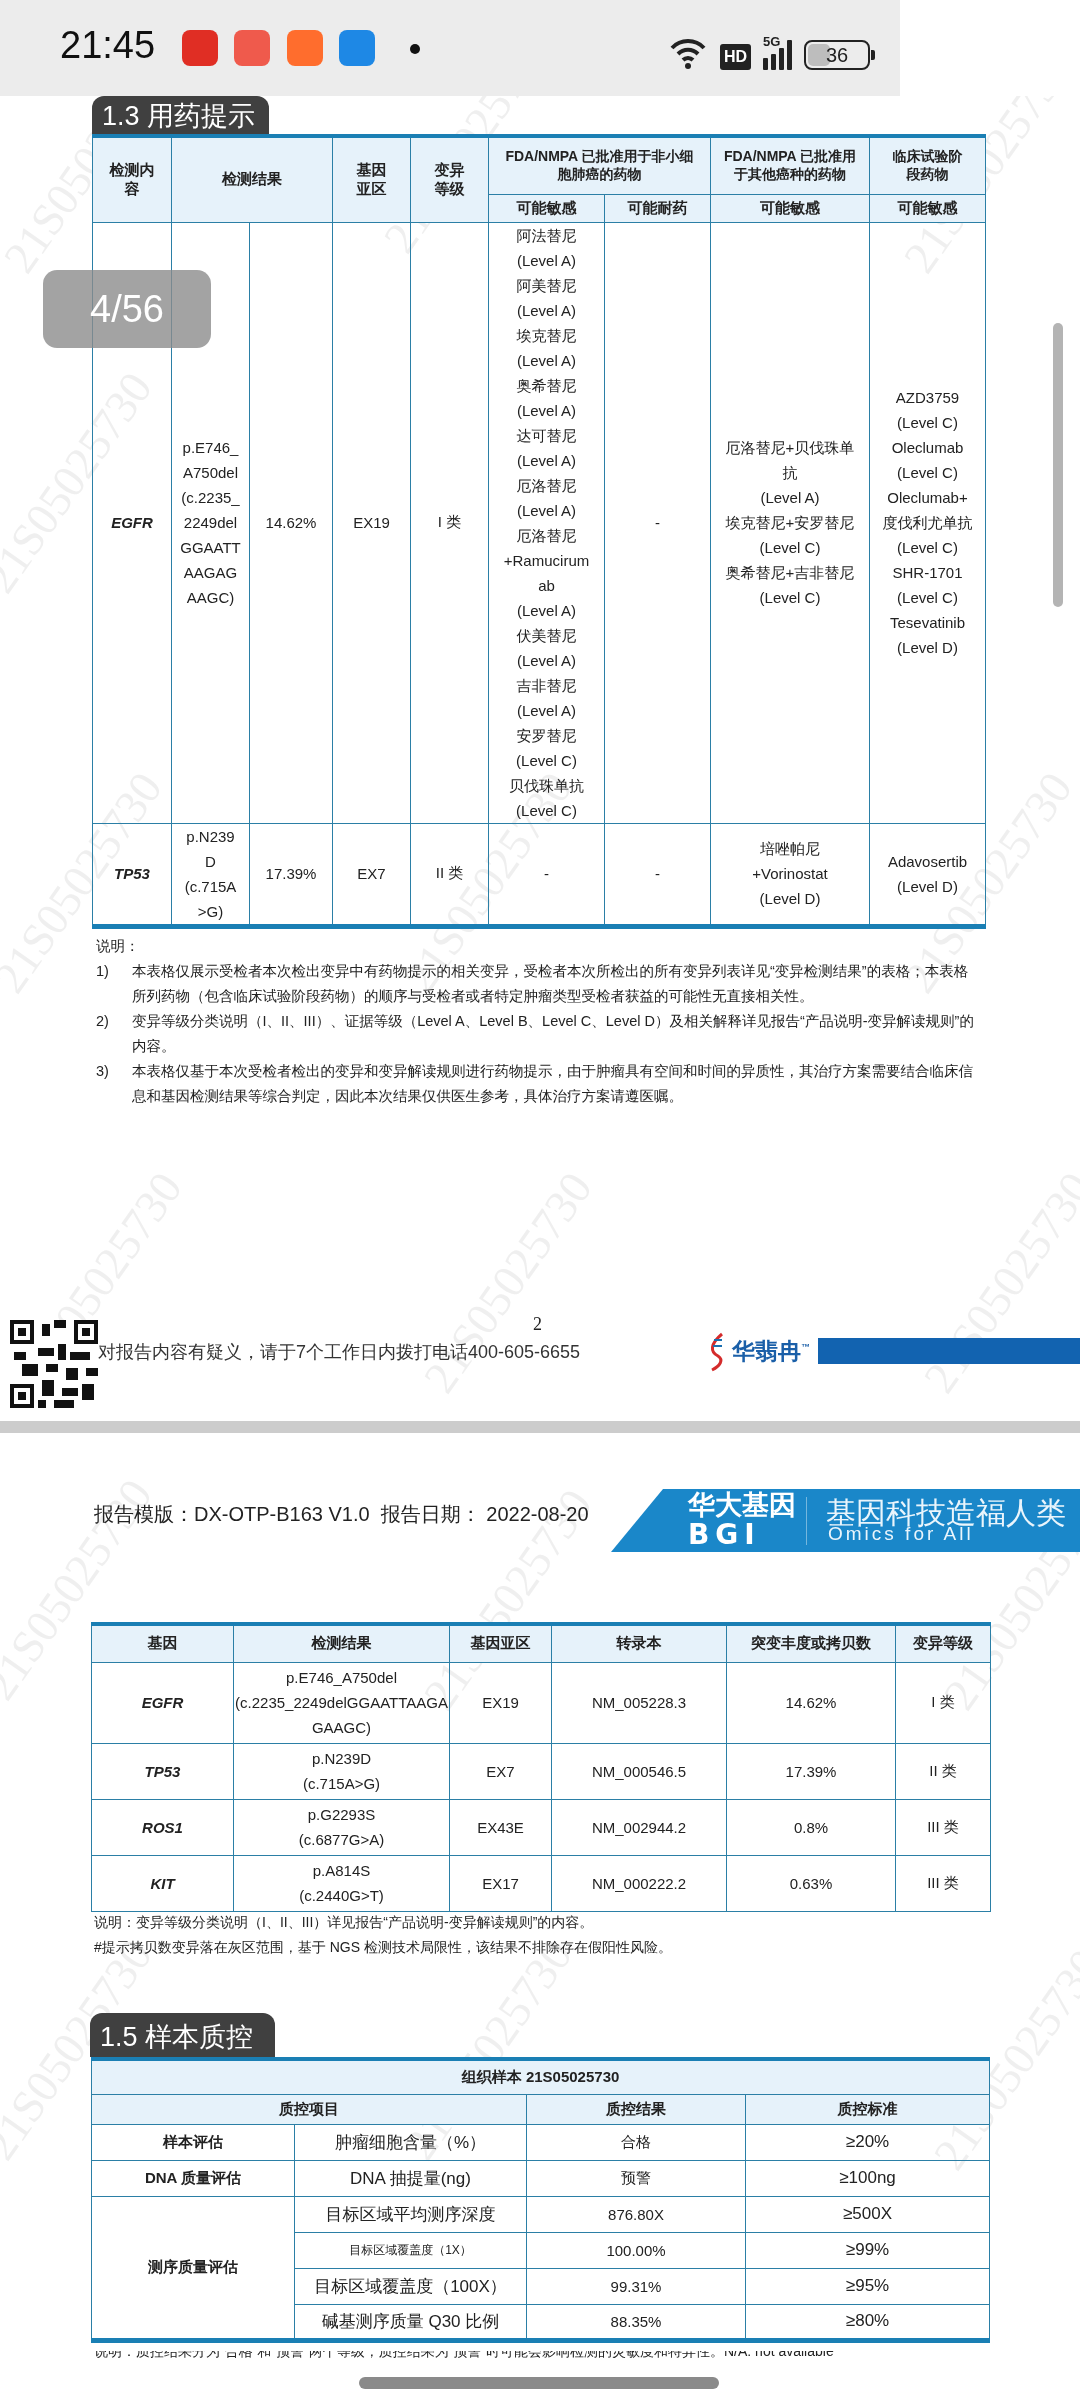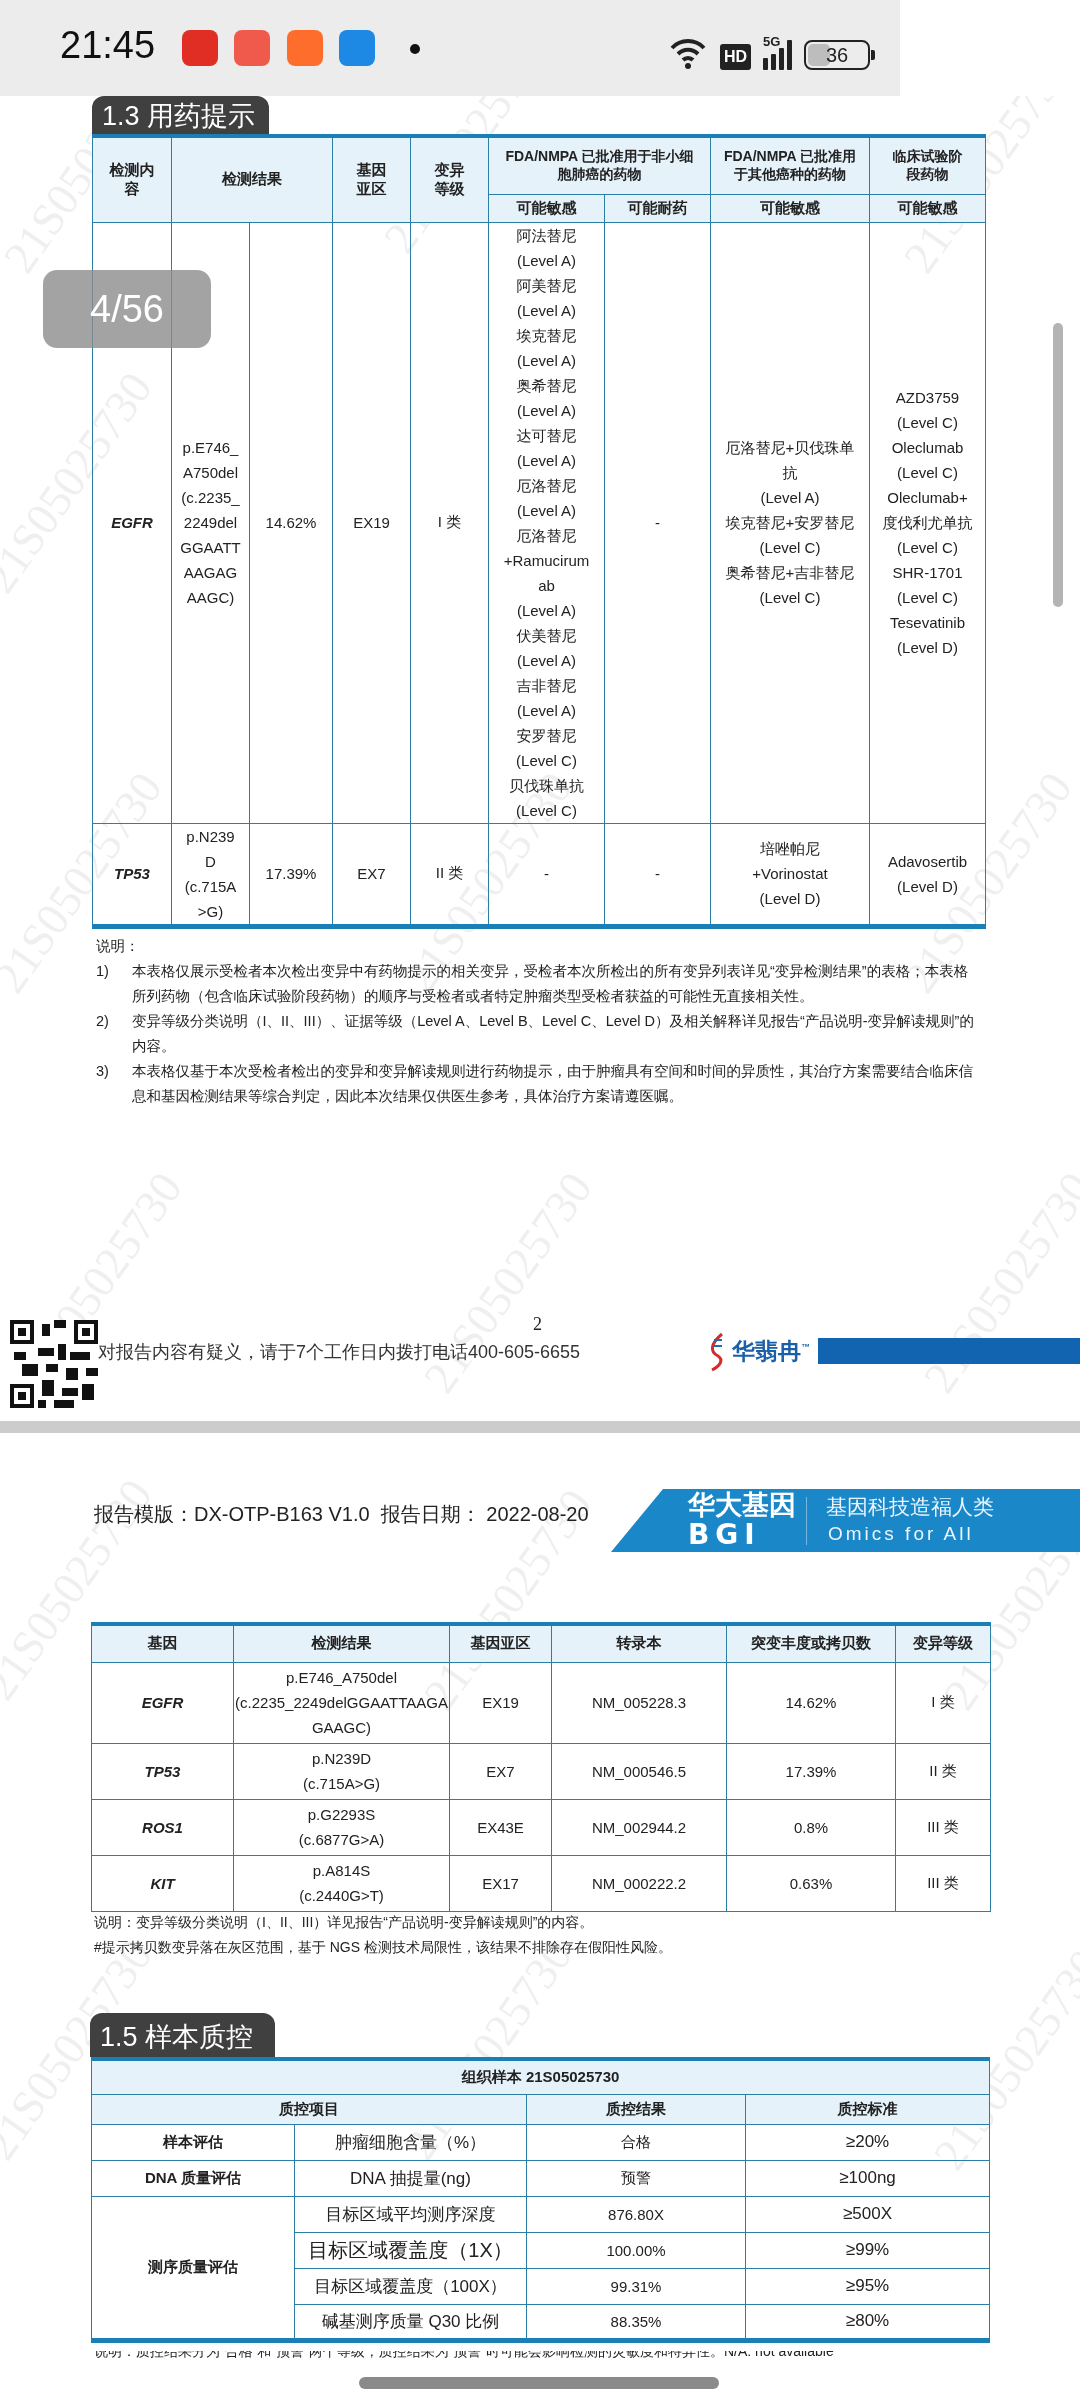--- a/index.html
+++ b/index.html
@@ -266,21 +266,21 @@
   <div class="watermark" style="left:360px;top:590px;">21S05025730</div>
   <div class="watermark" style="left:890px;top:600px;">21S05025730</div>
 
   <div style="position:absolute;left:94px;top:68px;font-size:20px;color:#222;font-family:'Liberation Sans',sans-serif;">
     <span>报告模版：DX-OTP-B163 V1.0</span>&nbsp;&nbsp;<span>报告日期：</span>&nbsp;<span>2022-08-20</span>
   </div>
   <div style="position:absolute;left:611px;top:56px;width:469px;height:63px;background:#1a87c9;clip-path:polygon(52px 0,100% 0,100% 100%,0 100%);"></div>
   <div style="position:absolute;left:688px;top:58px;color:#fff;font-weight:bold;font-size:27px;line-height:28px;font-family:'Liberation Sans',sans-serif;">华大基因</div>
   <div style="position:absolute;left:688px;top:88px;color:#fff;font-weight:bold;font-size:28px;line-height:28px;letter-spacing:6px;font-family:'DejaVu Sans',sans-serif;">BGI</div>
   <div style="position:absolute;left:806px;top:64px;width:1px;height:48px;background:rgba(255,255,255,0.4);"></div>
-  <div style="position:absolute;left:826px;top:60px;color:#eaf5fc;font-size:21px;font-family:'Liberation Sans',sans-serif;">基因科技造福人类</div>
+  <div style="position:absolute;left:826px;top:60px;color:#eaf5fc;font-size:30px;font-family:'Liberation Sans',sans-serif;">基因科技造福人类</div>
   <div style="position:absolute;left:828px;top:90px;color:#eaf5fc;font-size:19px;letter-spacing:3px;font-family:'Liberation Sans',sans-serif;">Omics for All</div>
 
   <table style="left:91px;top:189px;width:899px;">
     <colgroup>
         <col style="width:142px">
         <col style="width:216px">
         <col style="width:102px">
         <col style="width:175px">
         <col style="width:169px">
         <col style="width:95px">
@@ -379,21 +379,21 @@
         <td>预警</td>
         <td style="font-size:17px;">≥100ng</td>
       </tr>
       <tr style="height:36px;">
         <td rowspan="4" style="font-weight:bold;">测序质量评估</td>
         <td style="font-size:17px;">目标区域平均测序深度</td>
         <td>876.80X</td>
         <td style="font-size:17px;">≥500X</td>
       </tr>
       <tr style="height:36px;">
-        <td style="font-size:20px;margin-top:36px;">目标区域覆盖度（1X）</td>
+        <td style="font-size:12px;margin-top:36px;">目标区域覆盖度（1X）</td>
         <td>100.00%</td>
         <td style="font-size:17px;">≥99%</td>
       </tr>
       <tr style="height:36px;">
         <td style="font-size:17px;">目标区域覆盖度（100X）</td>
         <td>99.31%</td>
         <td style="font-size:17px;">≥95%</td>
       </tr>
       <tr style="height:36px;">
         <td style="font-size:17px;">碱基测序质量 Q30 比例</td>

